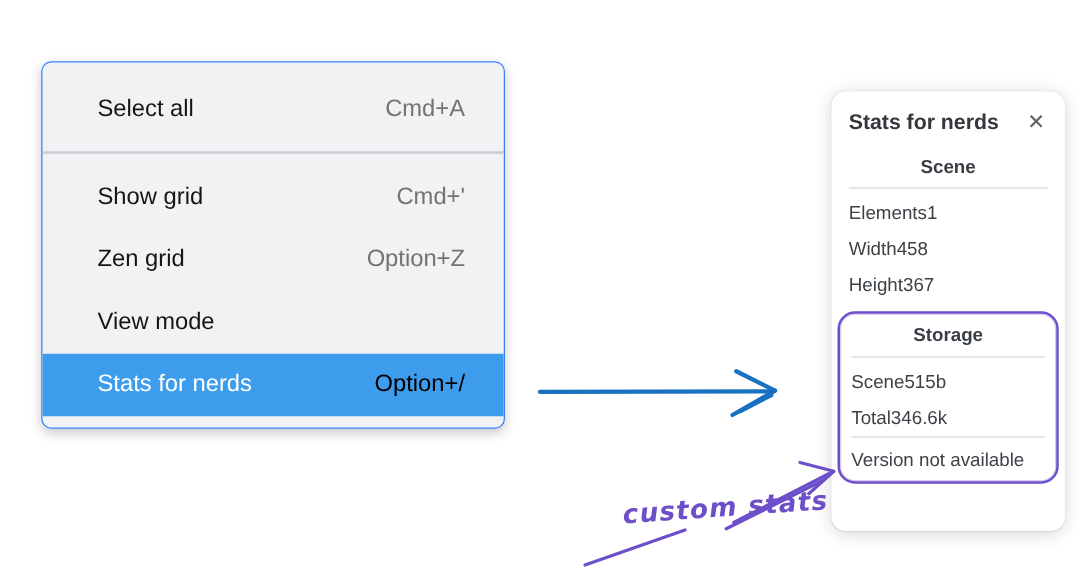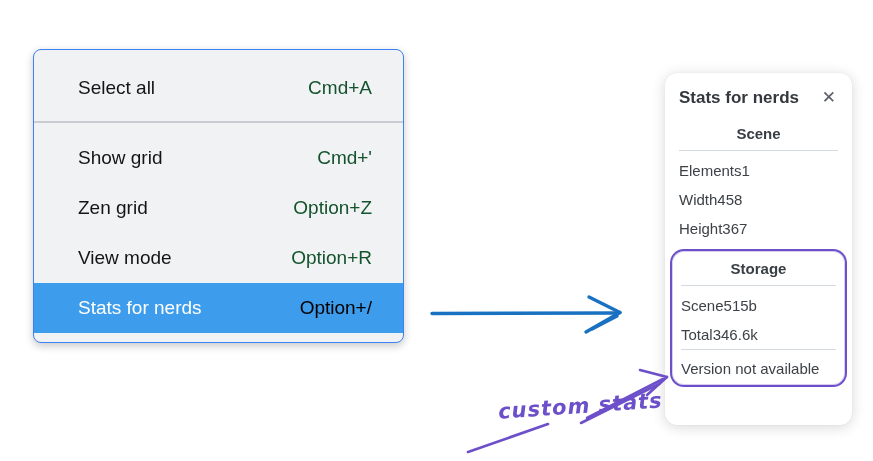--- a/index.html
+++ b/index.html
@@ -29,21 +29,21 @@
     height: 50px;
     display: flex;
     align-items: center;
     justify-content: space-between;
     padding: 0 31px 0 44px;
     font-size: 19px;
     color: #141517;
     cursor: default;
   }
   .menu-item.first { height: 58px; }
-  .menu-item .shortcut { color: #14532d; }
+  .menu-item .shortcut { color: #737373; }
   .menu-item.selected {
     background: #3d9ceb;
     color: #ffffff;
   }
   .menu-item.selected .shortcut { color: #000000; }
   .menu-sep {
     height: 0;
     border-top: 2px solid #c9ccd1;
     margin: 4px 0 10px 0;
   }
@@ -138,21 +138,20 @@
     <div class="menu-item">
       <span>Show grid</span>
       <span class="shortcut">Cmd+'</span>
     </div>
     <div class="menu-item">
       <span>Zen grid</span>
       <span class="shortcut">Option+Z</span>
     </div>
     <div class="menu-item">
       <span>View mode</span>
-      <span class="shortcut">Option+R</span>
     </div>
     <div class="menu-item selected">
       <span>Stats for nerds</span>
       <span class="shortcut">Option+/</span>
     </div>
   </div>
 
   <svg class="arrow-svg" style="left:425px; top:289px;" width="212" height="52" viewBox="0 0 212 52">
     <g stroke="#1971c2" stroke-width="3.4" fill="none" stroke-linecap="round">
       <path d="M7,24.5 L193,24"></path>

